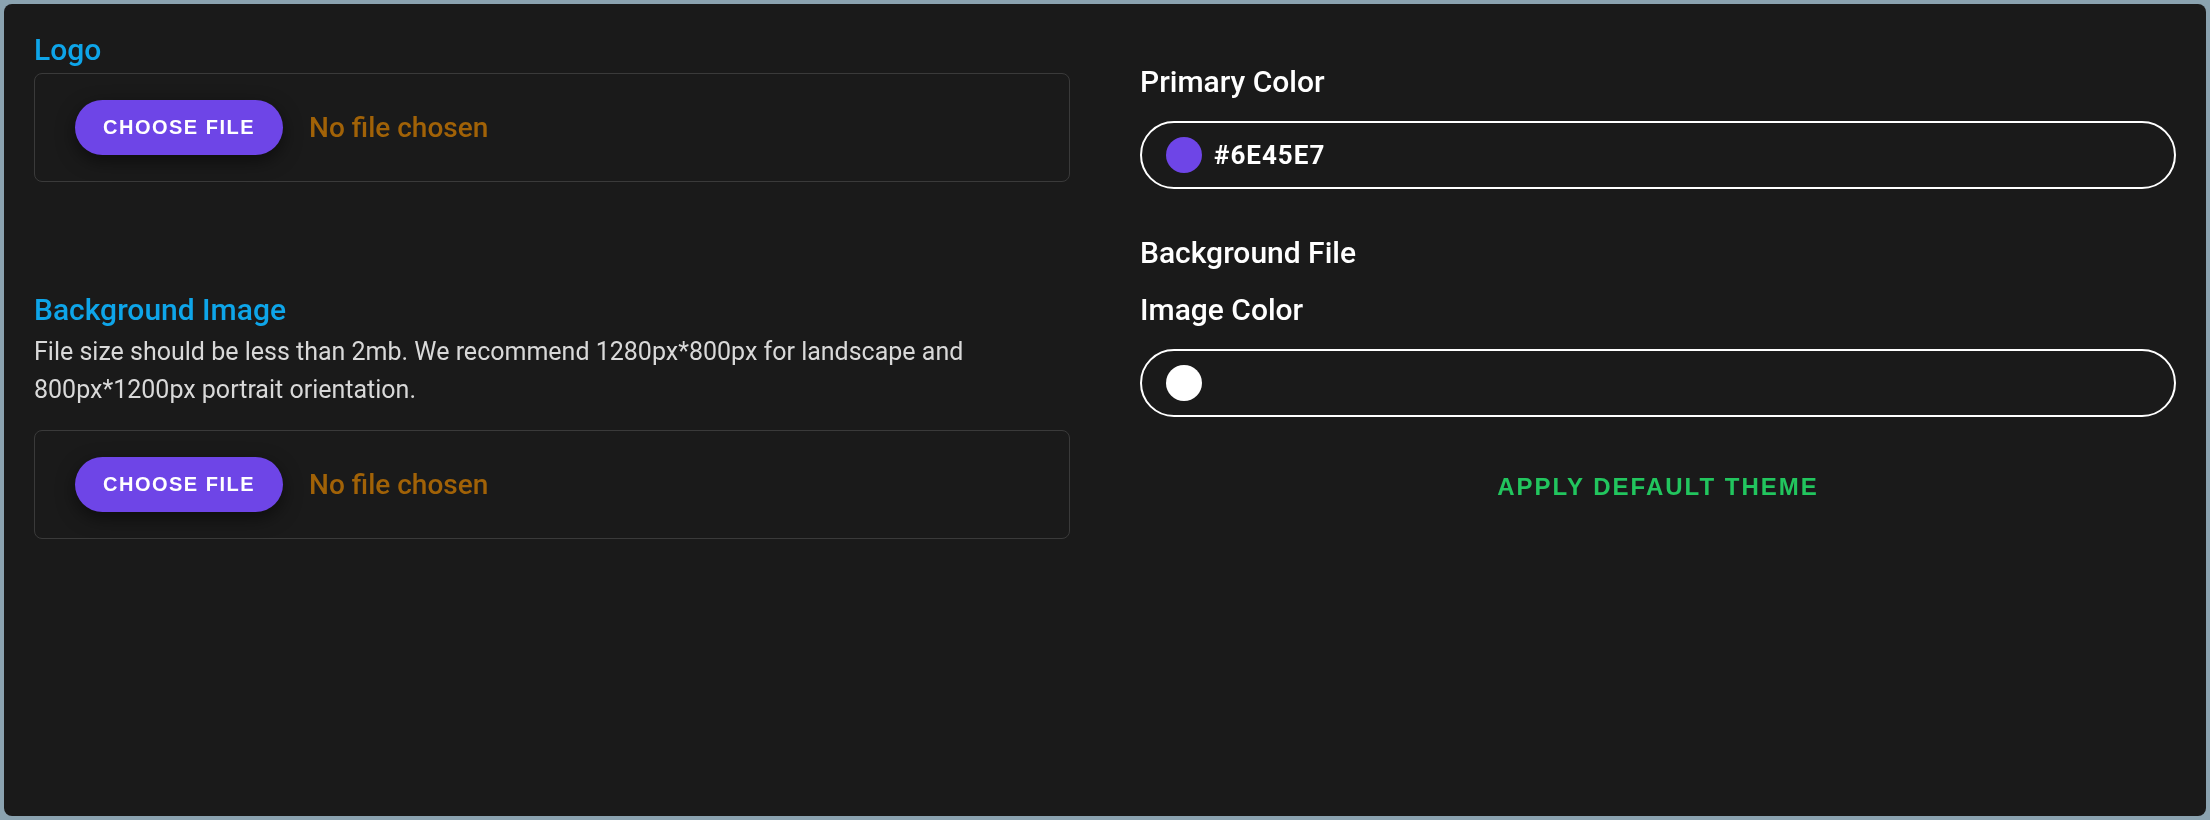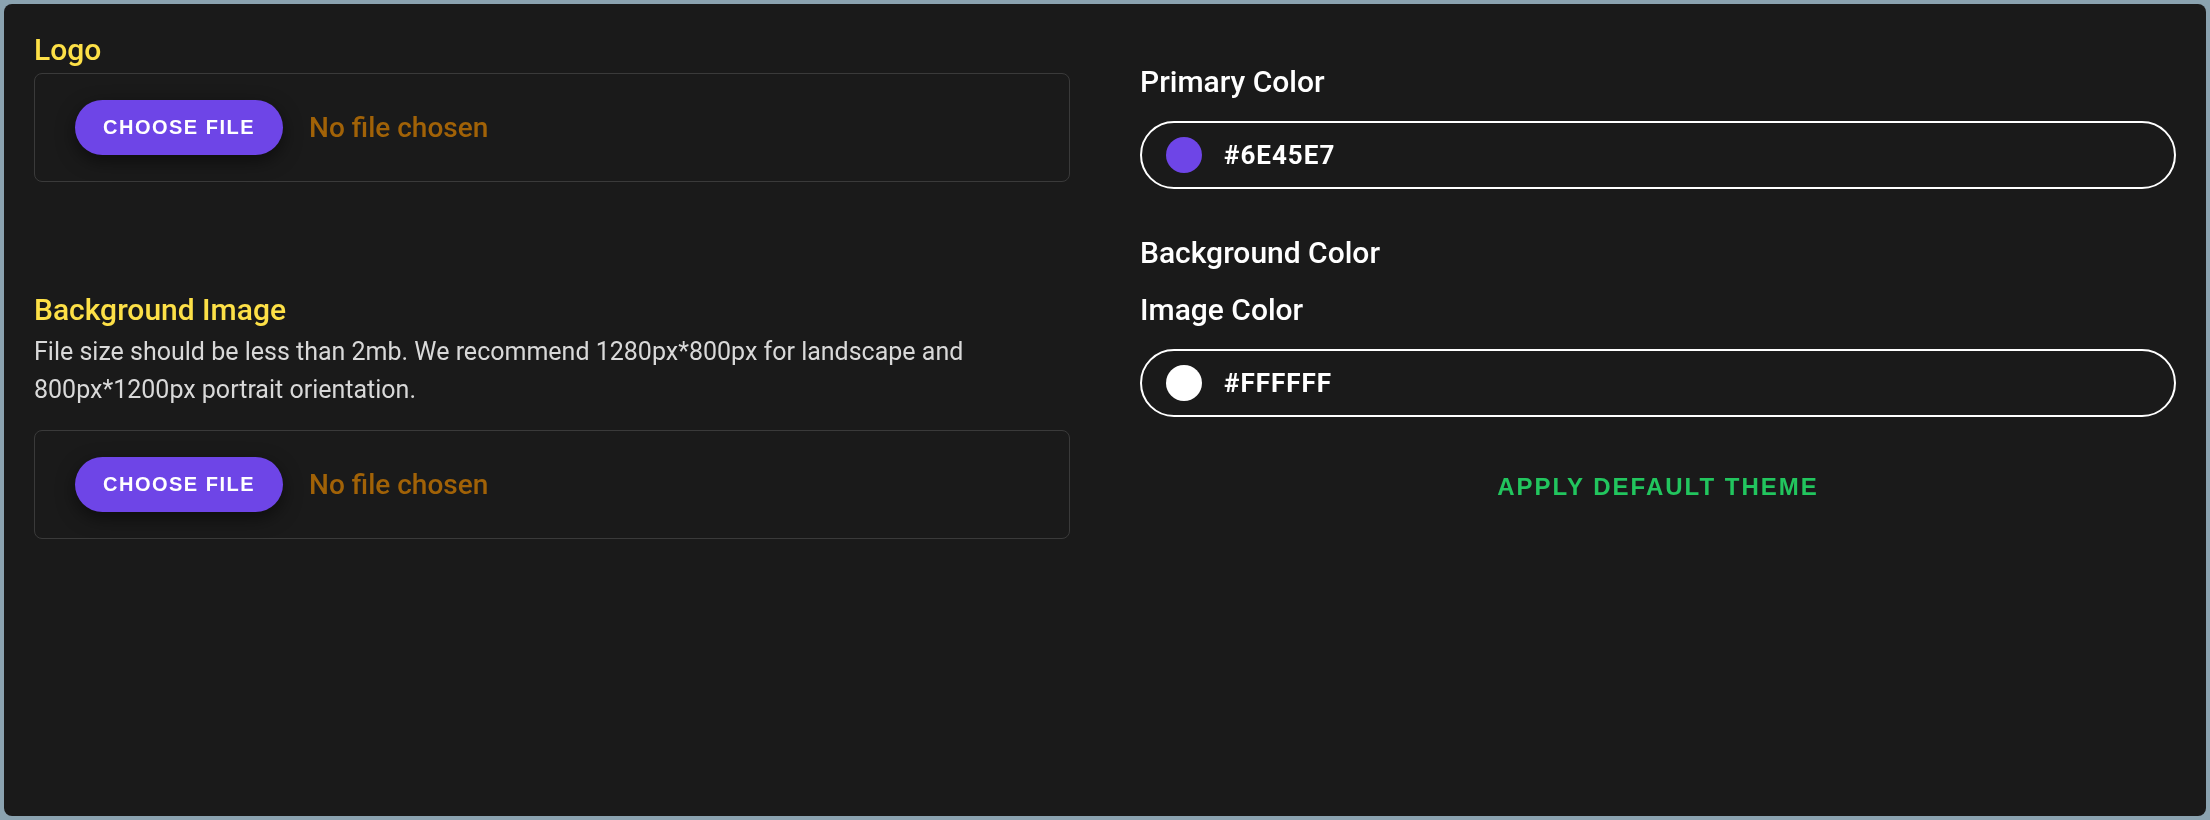--- a/index.html
+++ b/index.html
@@ -27,21 +27,21 @@
       gap: 70px;
     }
     .col-left, .col-right {
       flex: 1;
       min-width: 0;
     }
     .col-right {
       padding-top: 32px;
     }
     .field-title {
-      color: #fde047;
+      color: #0ea5e9;
       font-size: 30px;
       font-weight: 500;
       margin-bottom: 6px;
     }
     .field-hint {
       color: #d9d9d9;
       font-size: 25px;
       font-weight: 400;
       line-height: 1.5;
       margin-bottom: 22px;
@@ -77,21 +77,21 @@
       font-size: 30px;
       font-weight: 500;
       margin-bottom: 22px;
     }
     .color-pill {
       border: 2px solid #ffffff;
       border-radius: 999px;
       padding: 14px 24px;
       display: flex;
       align-items: center;
-      gap: 22px;
+      gap: 12px;
       cursor: pointer;
       margin-bottom: 46px;
     }
     .color-swatch {
       width: 36px;
       height: 36px;
       border-radius: 50%;
       flex-shrink: 0;
     }
     .color-hex {
@@ -152,28 +152,27 @@
 
       <div>
         <div class="color-field-title">Primary Color</div>
         <div class="color-pill">
           <span class="color-swatch" style="background:#6e45e7"></span>
           <input class="color-hex" value="#6E45E7" style="">
         </div>
       </div>
 
       <div>
-        <div class="color-field-title">Background Color</div>
+        <div class="color-field-title">Background File</div>
       </div>
 
       <div>
         <div class="color-field-title">Image Color</div>
         <div class="color-pill">
           <span class="color-swatch" style="background:#ffffff"></span>
-          <input class="color-hex" value="#FFFFFF" style="">
         </div>
       </div>
 
       <button class="apply-btn">APPLY DEFAULT THEME</button>
 
     </div>
 
   </div>
 </div>
 

